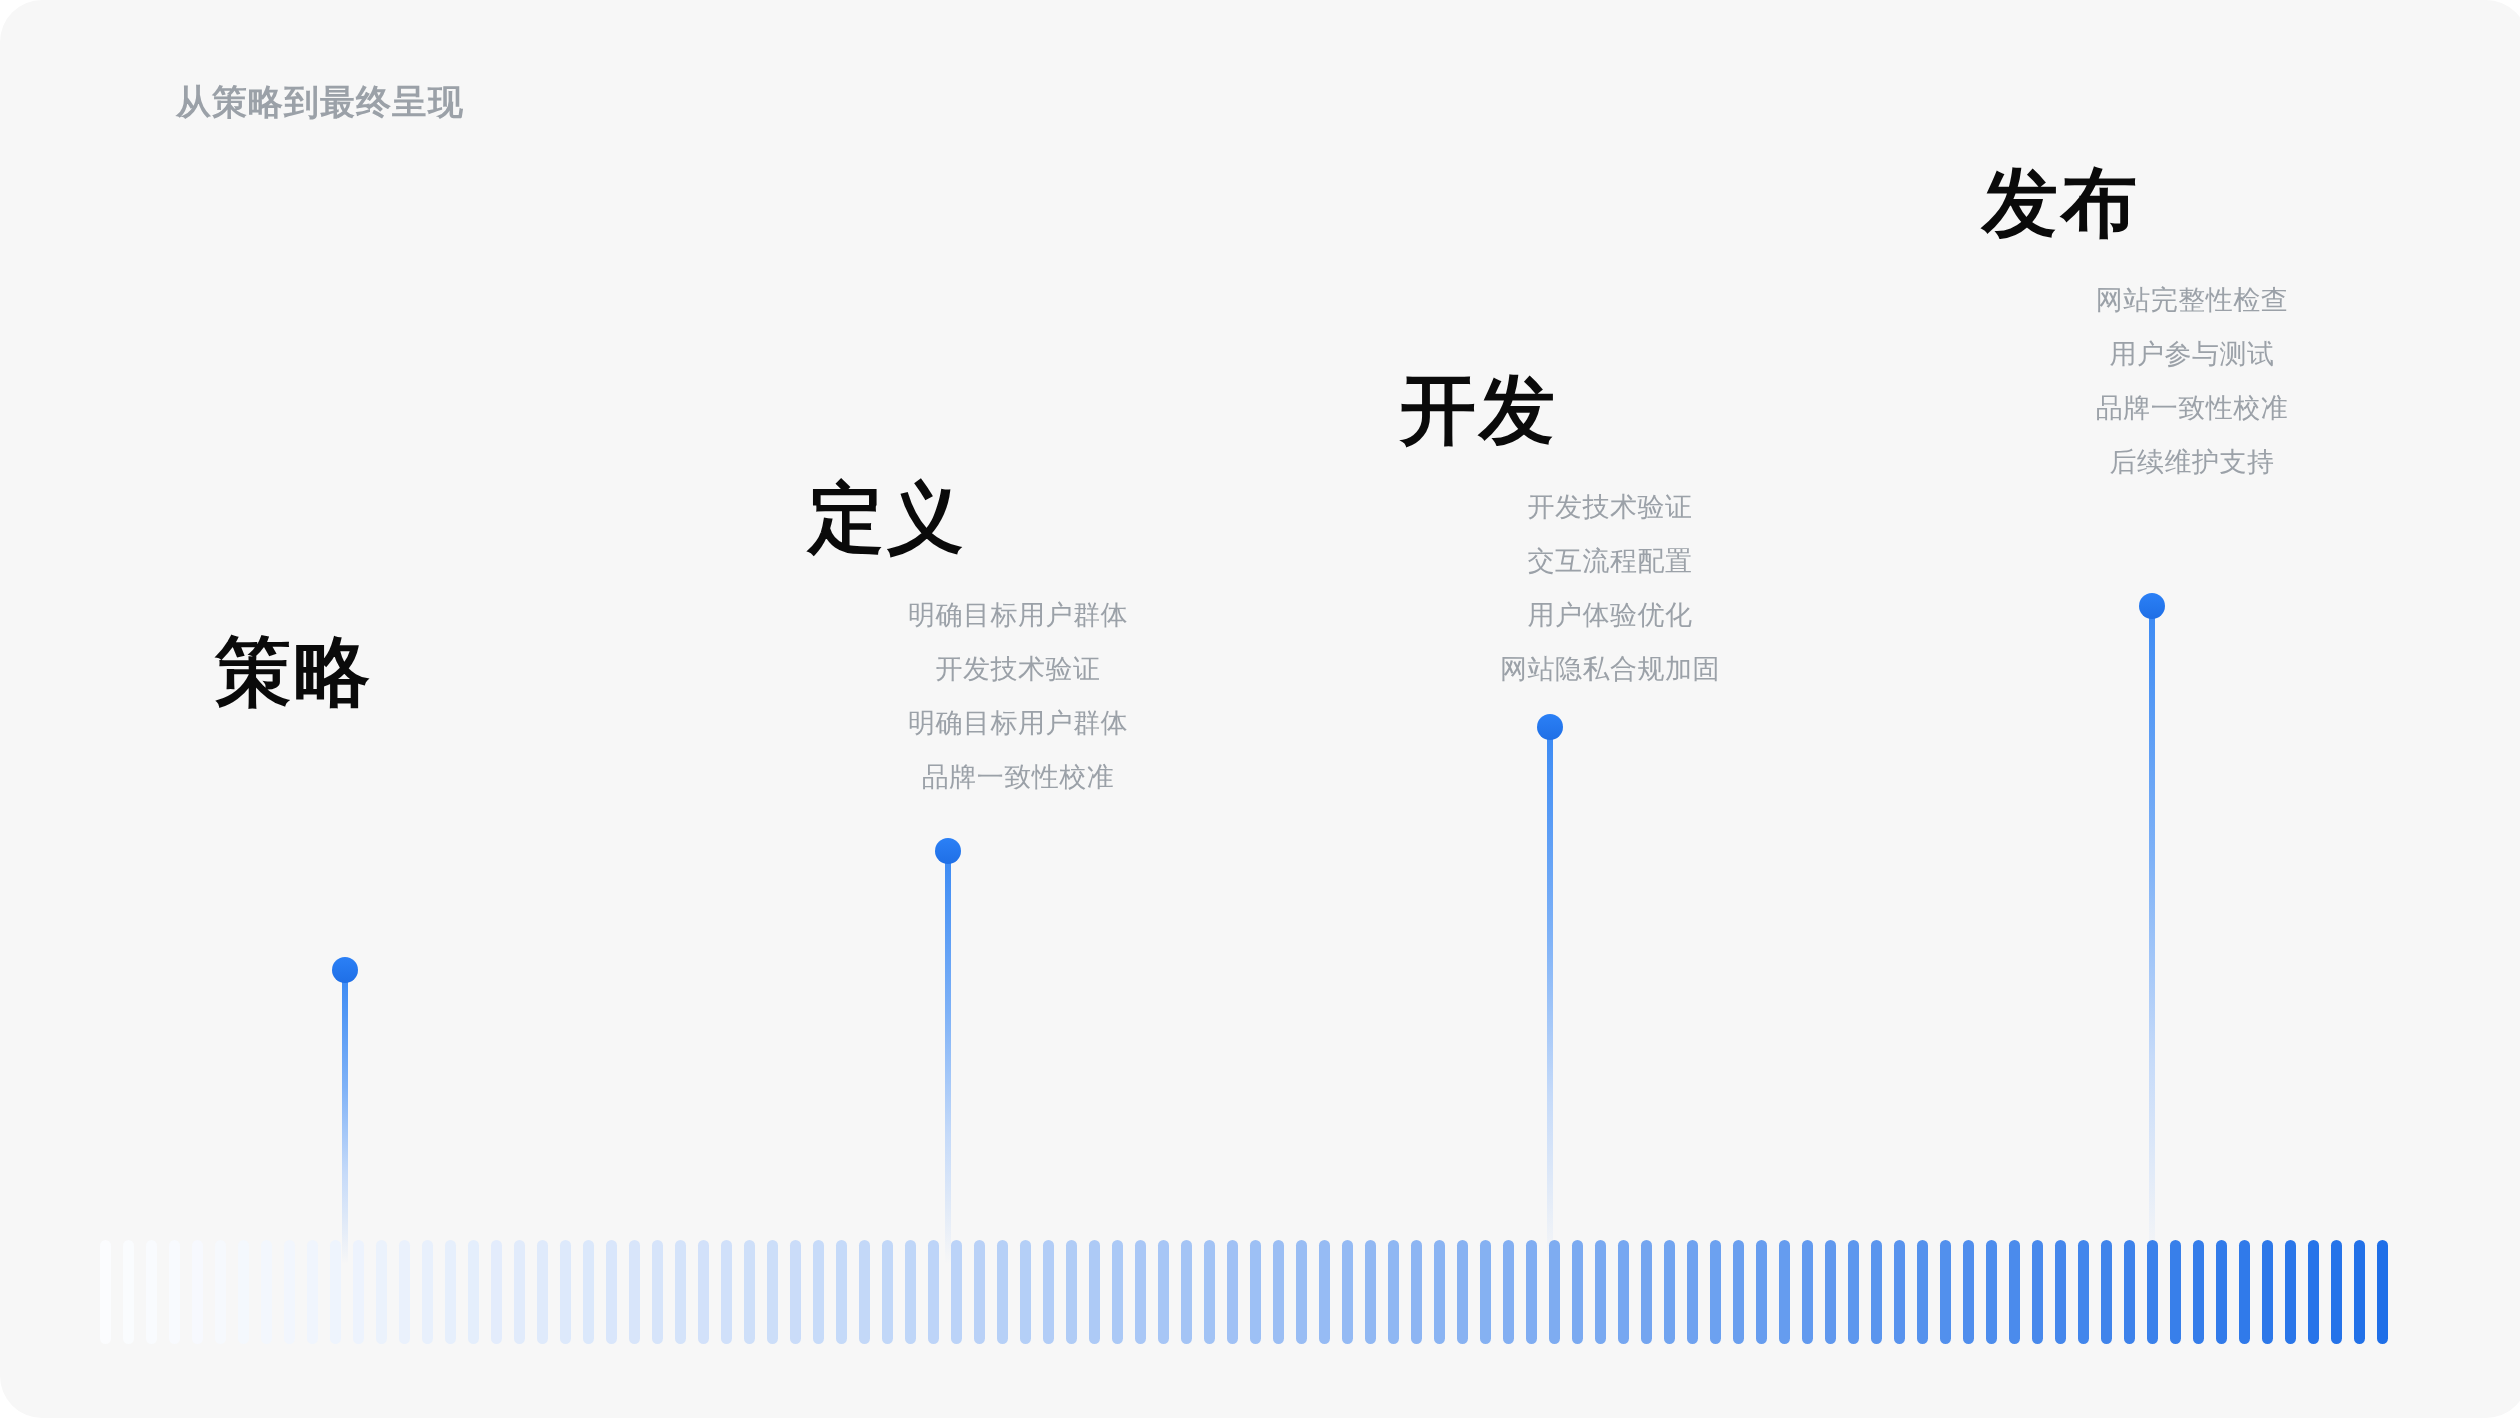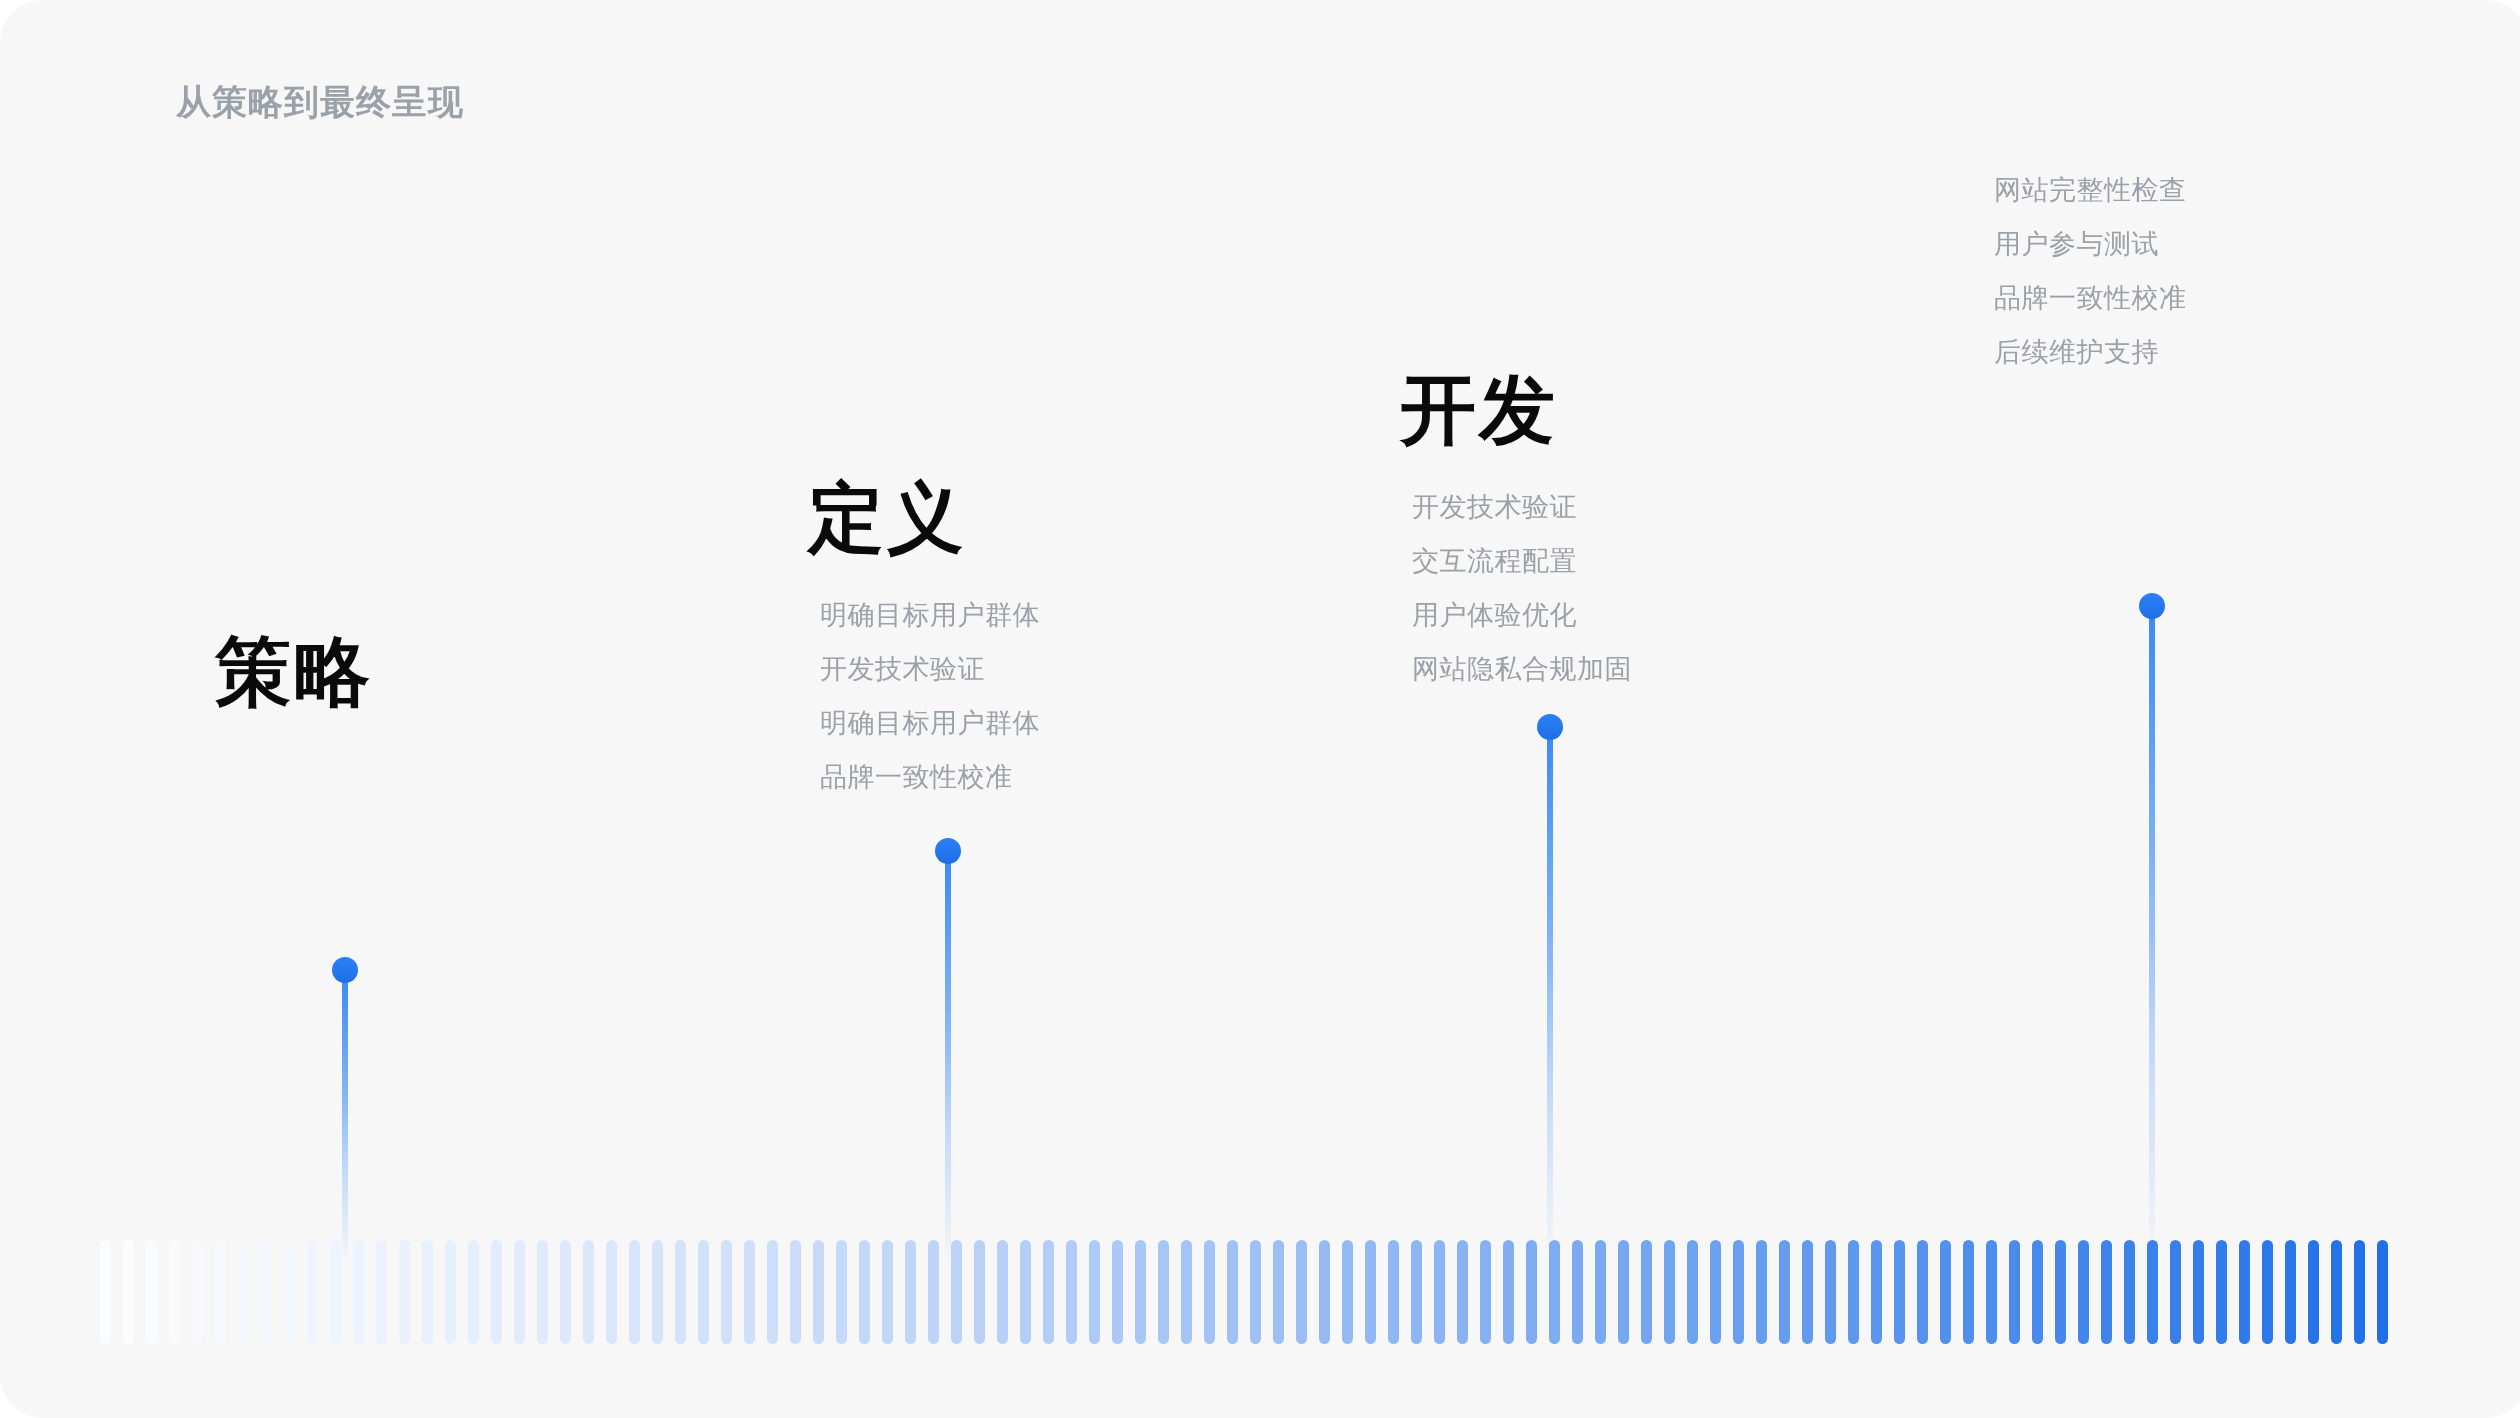--- a/index.html
+++ b/index.html
@@ -48,22 +48,23 @@
     font-size: 76px;
     font-weight: 700;
     color: #0a0a0a;
     line-height: 1;
     letter-spacing: 3px;
     white-space: nowrap;
     margin: 0 0 46px 0;
   }
   .stage .items {
     list-style: none;
-    margin: 12px;
+    margin: 6px;
     padding: 0;
+    text-align: center;
   }
   .stage .items li {
     font-size: 27px;
     font-weight: 400;
     color: #9ba1a8;
     line-height: 1;
     margin-bottom: 27px;
     white-space: nowrap;
     letter-spacing: 0.5px;
   }
@@ -135,20 +136,21 @@
     <div class="stage-title">开发</div>
     <ul class="items">
       <li>开发技术验证</li>
       <li>交互流程配置</li>
       <li>用户体验优化</li>
       <li>网站隐私合规加固</li>
     </ul>
   </div>
 
   <div class="stage" id="stage-3" style="left:1982px; top:165px;">
+    <div class="stage-title">发布</div>
     <ul class="items">
       <li>网站完整性检查</li>
       <li>用户参与测试</li>
       <li>品牌一致性校准</li>
       <li>后续维护支持</li>
     </ul>
   </div>
 
   <div class="pin" style="left:332px; top:957px;">
     <div class="stem" style="height:285px;"></div>

